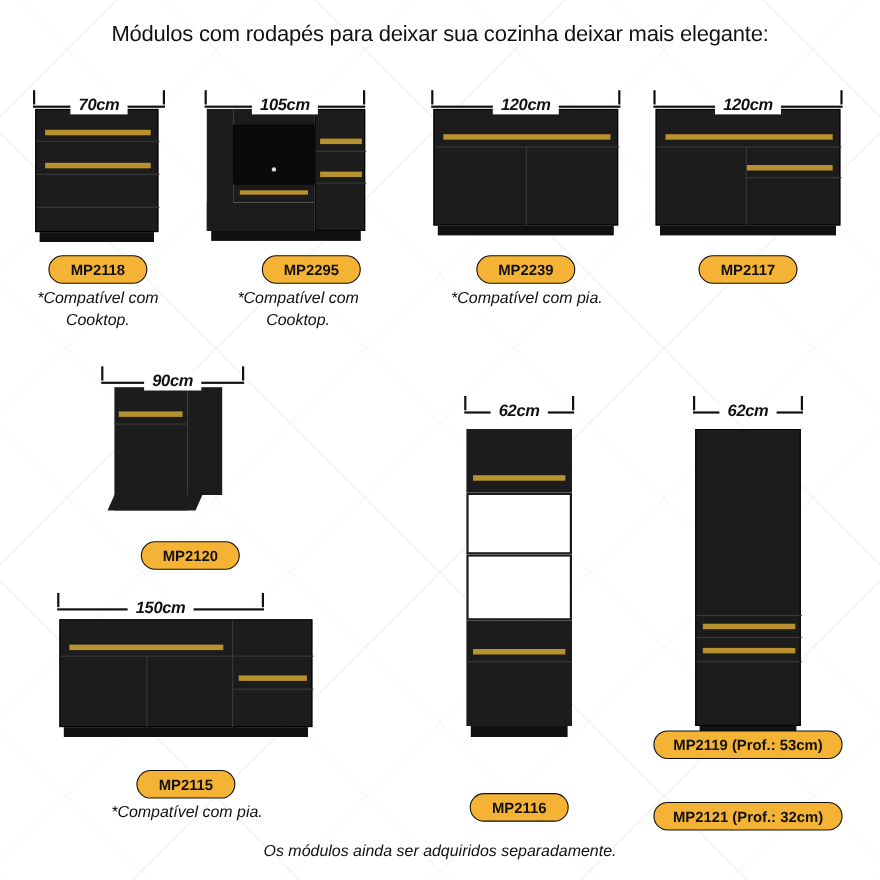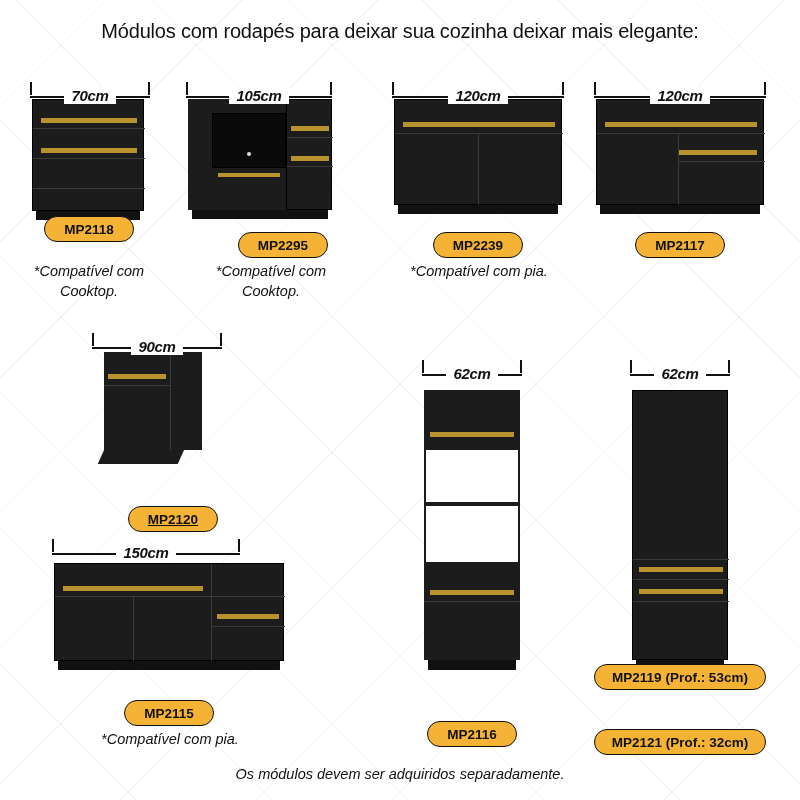--- a/index.html
+++ b/index.html
@@ -108,21 +108,21 @@
     <div class="lbl">70cm</div>
   </div>
   <div class="cab outline" style="left:32px; top:99px; width:112px; height:112px;">
     <div class="gold" style="left:8px; top:18px; width:96px; height:5px;"></div>
     <div class="seam" style="left:0; top:28px; width:112px; height:1px;"></div>
     <div class="gold" style="left:8px; top:48px; width:96px; height:5px;"></div>
     <div class="seam" style="left:0; top:58px; width:112px; height:1px;"></div>
     <div class="seam" style="left:0; top:88px; width:112px; height:1px;"></div>
   </div>
   <div class="plinth" style="left:36px; top:211px; width:104px; height:9px;"></div>
-  <div class="badge" style="left:44px; top:216px; width:90px;text-align:center;">MP2118</div>
+  <div class="badge" style="left:44px; top:232px; width:90px;text-align:center;">MP2118</div>
   <div class="note" style="left:14px; top:262px; width:150px;">*Compatível com Cooktop.</div>
 </div>
 
 <div class="module">
   <div class="dim" style="left:186px; top:88px; width:146px; height:16px;">
     <div class="line"></div>
       <div class="tick l"></div>
       <div class="tick r"></div>
     <div class="lbl">105cm</div>
   </div>
@@ -189,21 +189,21 @@
     <div class="lbl">90cm</div>
   </div>
   <div class="cab" style="left:104px; top:352px; width:66px; height:112px;">
     <div class="gold" style="left:4px; top:22px; width:58px; height:5px;"></div>
     <div class="seam" style="left:0; top:33px; width:66px; height:1px;"></div>
   </div>
   <div class="cab" style="left:170px; top:352px; width:32px; height:98px;">
     <div class="seam" style="left:0; top:0; width:1px; height:98px;"></div>
   </div>
   <div class="cab" style="left:104px; top:450px; width:80px; height:14px; transform:skewX(-24deg); transform-origin:left top;"></div>
-  <div class="badge" style="left:128px; top:506px; width:90px;text-decoration:underline;">MP2120</div>
+  <div class="badge" style="left:128px; top:492px; width:90px;">MP2120</div>
 </div>
 
 <div class="module">
   <div class="dim" style="left:52px; top:545px; width:188px; height:16px;">
     <div class="line"></div>
       <div class="tick l"></div>
       <div class="tick r"></div>
     <div class="lbl">150cm</div>
   </div>
   <div class="cab outline" style="left:54px; top:563px; width:230px; height:98px;">
@@ -252,13 +252,13 @@
     <div class="gold" style="left:6px; top:176px; width:84px; height:5px;"></div>
     <div class="seam" style="left:0; top:188px; width:96px; height:1px;"></div>
     <div class="gold" style="left:6px; top:198px; width:84px; height:5px;"></div>
     <div class="seam" style="left:0; top:210px; width:96px; height:1px;"></div>
   </div>
   <div class="plinth" style="left:636px; top:660px; width:88px; height:10px;"></div>
   <div class="badge wide" style="left:594px; top:664px; width:172px;">MP2119 (Prof.: 53cm)</div>
   <div class="badge wide" style="left:594px; top:729px; width:172px;">MP2121 (Prof.: 32cm)</div>
 </div>
 
-<div class="footnote">Os módulos devem ser adquiridos separadamente.</div>
+<div class="footnote">Os módulos ainda ser adquiridos separadamente.</div>
 
 </body></html>

